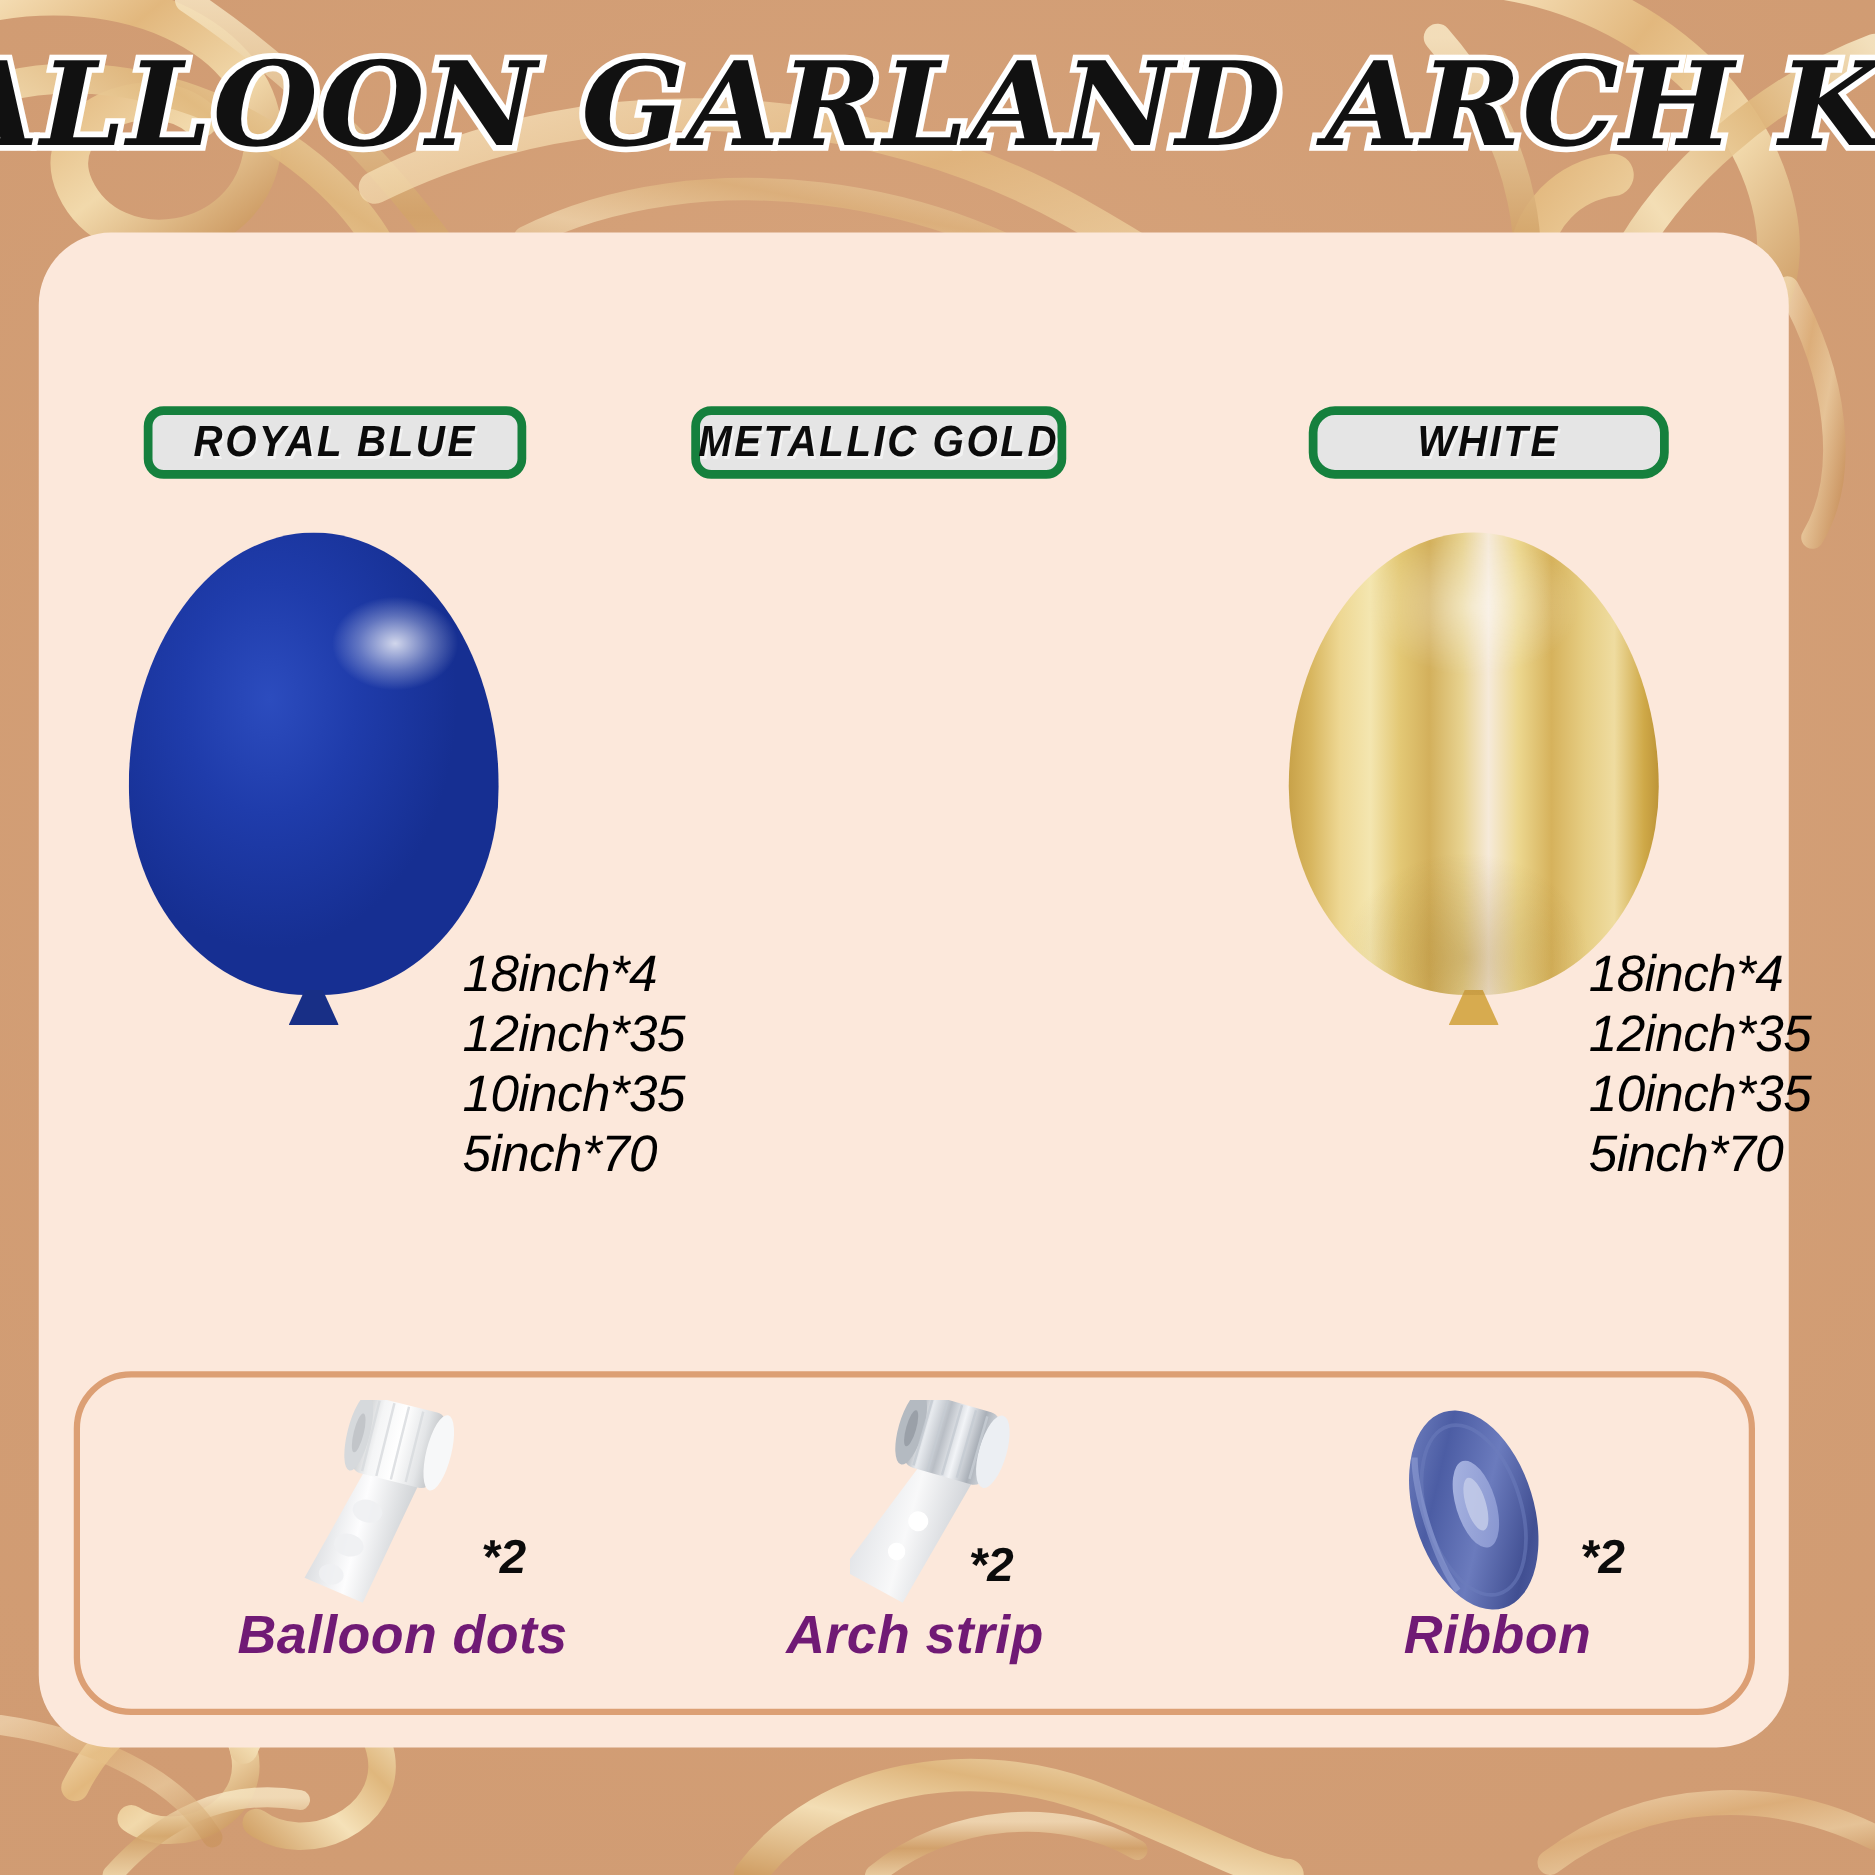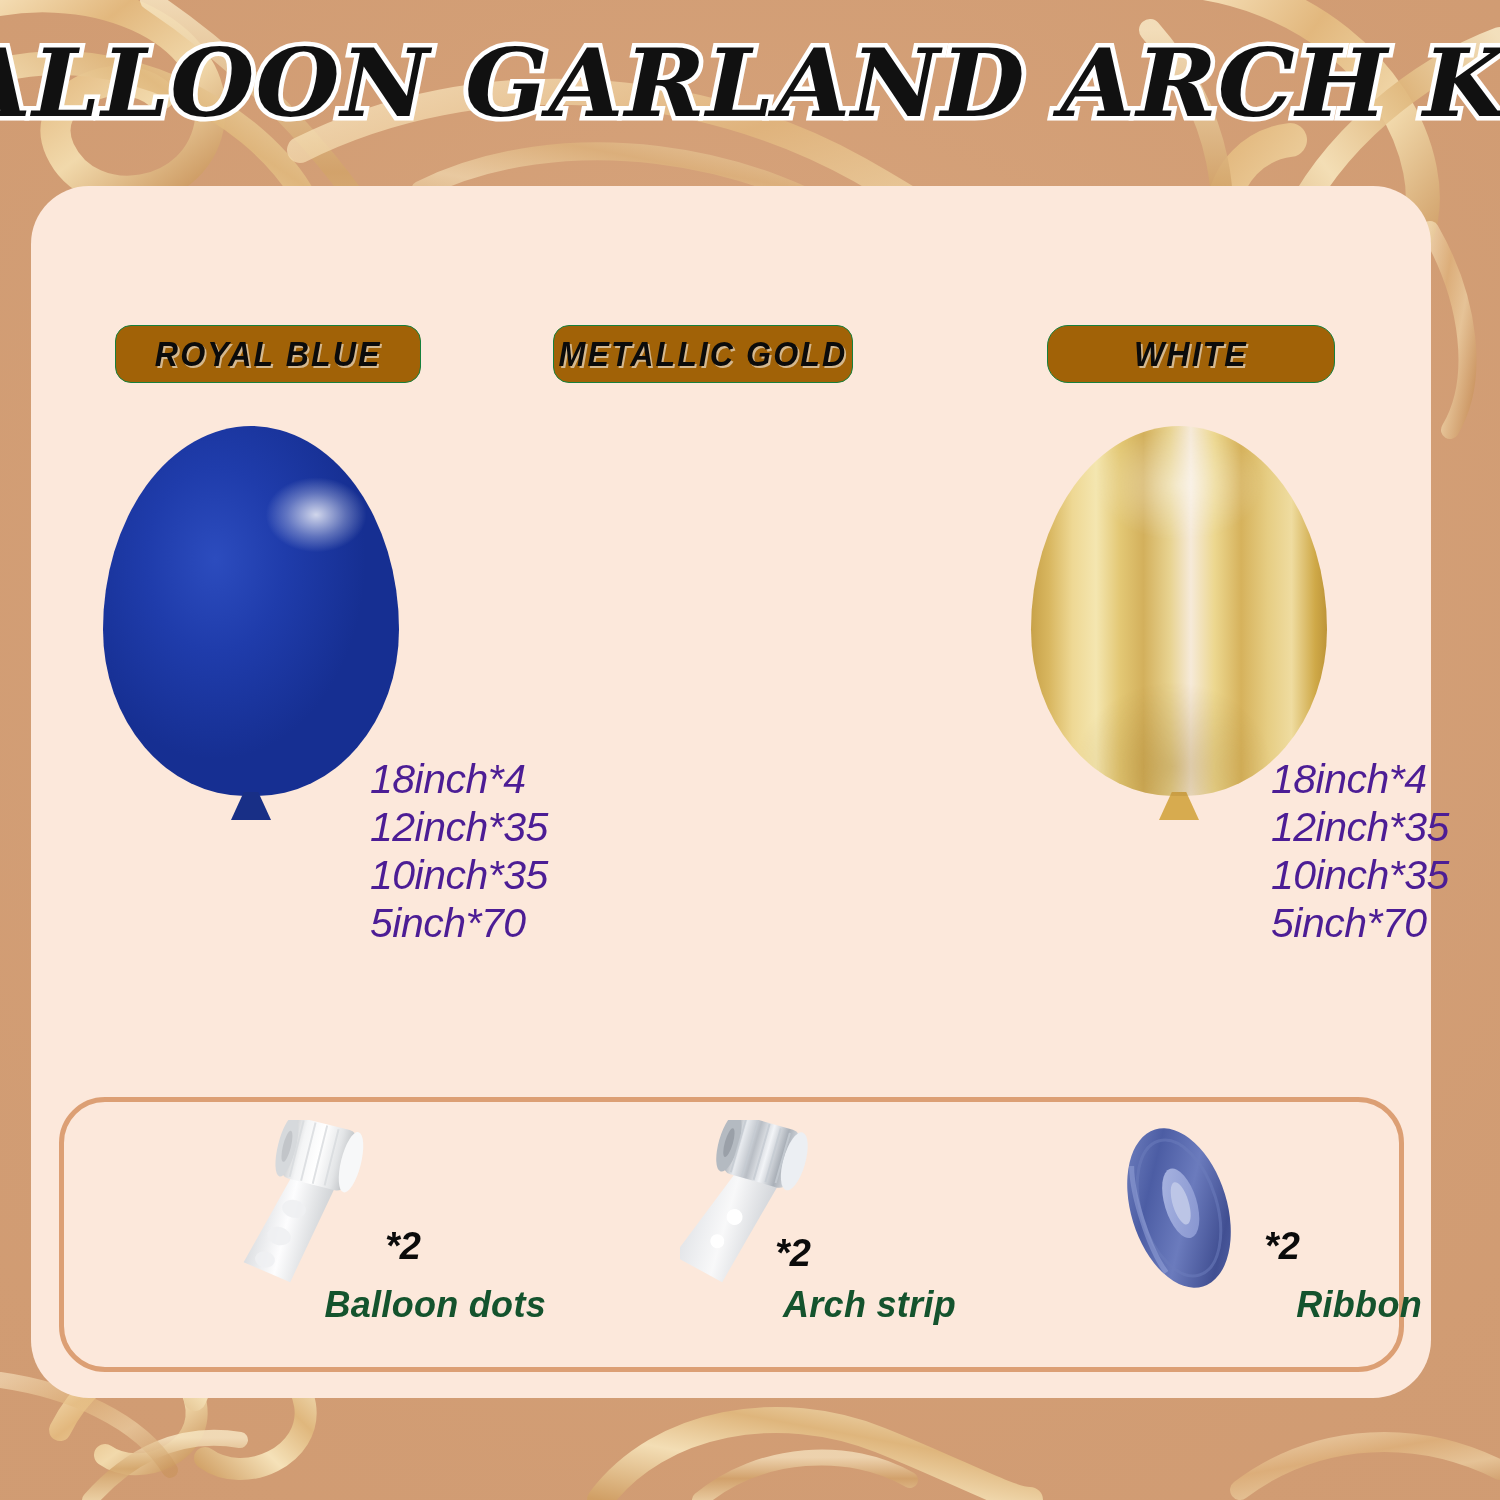--- a/index.html
+++ b/index.html
@@ -80,23 +80,23 @@
     height: 900px;
   }
   .col-0 { left: 0px; }
   .col-1 { left: 466px; }
   .col-2 { left: 932px; }
 
   .chip {
     position: absolute;
     top: 139px;
     height: 58px;
-    border: 1px solid #15803d;
+    border: 7px solid #15803d;
     border-radius: 16px;
-    background: #a16207;
+    background: #e5e5e5;
     display: flex;
     align-items: center;
     justify-content: center;
     padding: 0 22px;
     text-align: right;
   }
   .chip-0 { left: 84px; width: 306px; }
   .chip-1 { left: 56px; width: 300px; }
   .chip-2 { left: 84px; width: 288px; border-radius: 21px; }
 
@@ -165,21 +165,21 @@
 
   
   .sizes {
     position: absolute;
     top: 570px;
     font-family: "Liberation Sans", sans-serif;
     font-style: italic;
     font-weight: 400;
     font-size: 41px;
     line-height: 1.17;
-    color: #4c1d95;
+    color: #000000;
     letter-spacing: -0.5px;
     white-space: nowrap;
   }
   .sz-0 { left: 339px; }
   .sz-1 { left: 774px; }
 
   
   .acc-box {
     position: absolute;
     left: 59px;
@@ -217,27 +217,27 @@
     color: #0b0b0b;
   }
   .ac-0 { left: 293px; top: 123px; }
   .ac-1 { left: 245px; top: 130px; }
   .ac-2 { left: 320px; top: 123px; }
 
   .acc-name {
     position: absolute;
     top: 182px;
     width: 448px;
-    text-align: right;
+    text-align: center;
     font-family: "Liberation Sans", sans-serif;
     font-weight: 700;
     font-style: italic;
-    font-size: 36px;
+    font-size: 43px;
     letter-spacing: 0.3px;
-    color: #14532d;
+    color: #701a75;
   }
   .an-0 { left: 6px; }
   .an-1 { left: -22px; }
   .an-2 { left: 30px; }
 </style>
 </head>
 <body>
 
 <div id="poster">
 

